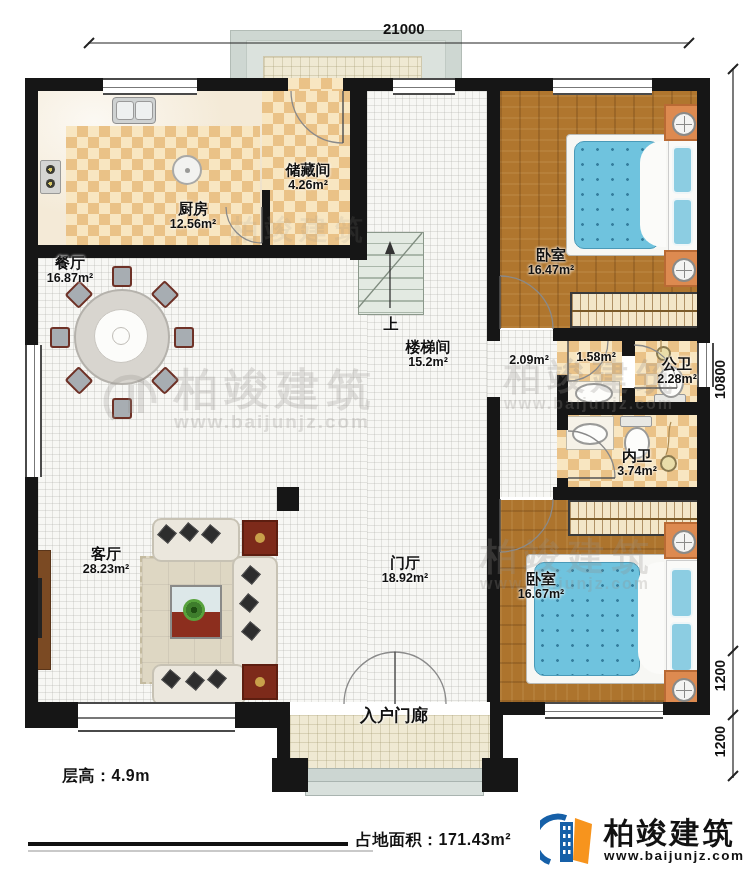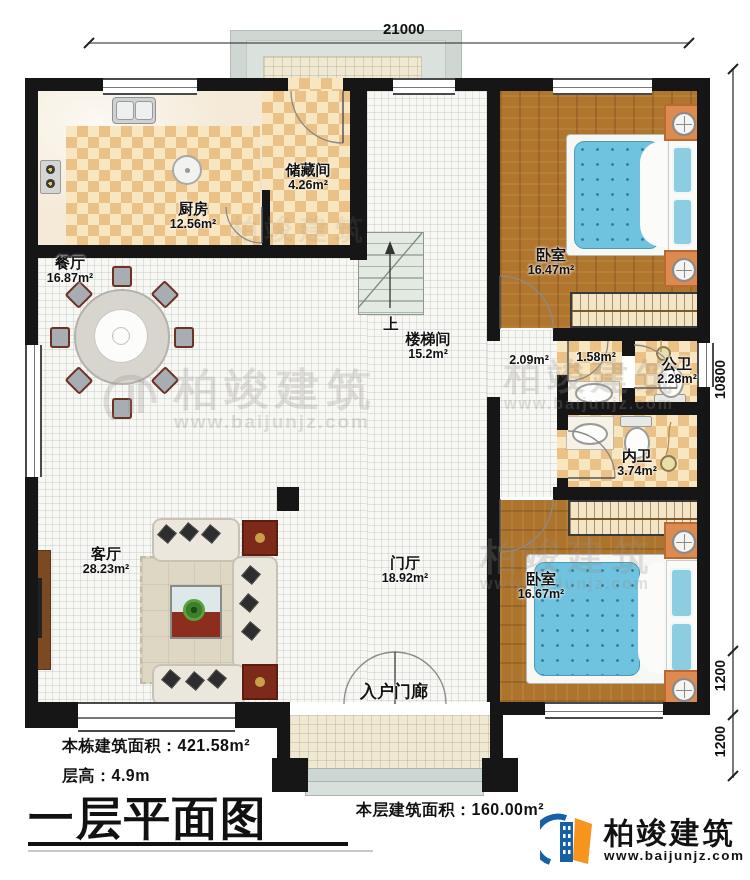--- a/index.html
+++ b/index.html
@@ -279,21 +279,21 @@
       <div class="rarea">4.26m²</div>
     </div>
   <div class="rlabel" style="left:70px;top:270px;">
       <div class="rname">餐厅</div>
       <div class="rarea">16.87m²</div>
     </div>
   <div class="rlabel" style="left:551px;top:262px;">
       <div class="rname">卧室</div>
       <div class="rarea">16.47m²</div>
     </div>
-  <div class="rlabel" style="left:428px;top:346px;">
+  <div class="rlabel" style="left:428px;top:354px;">
       <div class="rname">楼梯间</div>
       <div class="rarea">15.2m²</div>
     </div>
   <div class="rlabel" style="left:529px;top:360px;">
       <div class="rarea">2.09m²</div>
     </div>
   <div class="rlabel" style="left:596px;top:357px;">
       <div class="rarea">1.58m²</div>
     </div>
   <div class="rlabel" style="left:677px;top:371px;">
@@ -309,21 +309,21 @@
       <div class="rarea">28.23m²</div>
     </div>
   <div class="rlabel" style="left:405px;top:570px;">
       <div class="rname">门厅</div>
       <div class="rarea">18.92m²</div>
     </div>
   <div class="rlabel" style="left:541px;top:586px;">
       <div class="rname">卧室</div>
       <div class="rarea">16.67m²</div>
     </div>
-  <div class="rlabel" style="left:394px;top:692px;">
+  <div class="rlabel" style="left:394px;top:716px;">
       <div class="rname" style="font-size:17px;">入户门廊</div>
     </div>
   <div class="rlabel" style="left:391px;top:324px;">
       <div class="rname">上</div>
     </div>
 
   <div class="wm" style="left:240px;top:400px;">
     <svg width="62" height="62" viewBox="0 0 62 62">
         <path d="M 12,50 A 24,24 0 1 1 52,34" stroke="currentColor" stroke-width="5" fill="none"></path>
         <rect x="26" y="16" width="6" height="28" fill="currentColor"></rect>
@@ -345,26 +345,24 @@
         <div class="wm-name" style="font-size:37px;">柏竣建筑</div>
         <div class="wm-url" style="font-size:16px;">www.baijunjz.com</div>
       </div>
   </div>
   <div class="wm" style="left:300px;top:230px;opacity:.55;">
     <div>
         <div class="wm-name" style="font-size:28px;">柏竣建筑</div>
       </div>
   </div>
 
-  <div class="abs info-sm" style="left:62px;top:736px;">本栋建筑面积：421.58m²</div>
   <div class="abs info-sm" style="left:62px;top:766px;">层高：4.9m</div>
-  <div class="abs plan-title" style="left:28px;top:788px;">一层平面图</div>
   <div class="abs" style="left:28px;top:842px;width:320px;height:4px;background:#111;"></div>
   <div class="abs" style="left:28px;top:850px;width:345px;height:2px;background:#c9c9c9;"></div>
-  <div class="abs info-sm" style="left:356px;top:800px;">本层建筑面积：160.00m²</div>
+  <div class="abs info-sm" style="left:356px;top:830px;">占地面积：171.43m²</div>
 
   <div class="abs" style="left:540px;top:808px;display:flex;align-items:center;gap:8px;">
     <svg width="56" height="64" viewBox="0 0 56 64">
       <path d="M 10,54 A 23,23 0 0 1 26,10" stroke="#1660a8" stroke-width="6" fill="none"></path>
       <rect x="20" y="14" width="13" height="40" fill="#1660a8"></rect>
       <polygon points="35,10 52,16 48,56 33,52" fill="#f7941d"></polygon>
       <g fill="#fff">
         <rect x="23" y="18" width="2.5" height="4"></rect>
           <rect x="28" y="18" width="2.5" height="4"></rect>
         <rect x="23" y="26" width="2.5" height="4"></rect>

